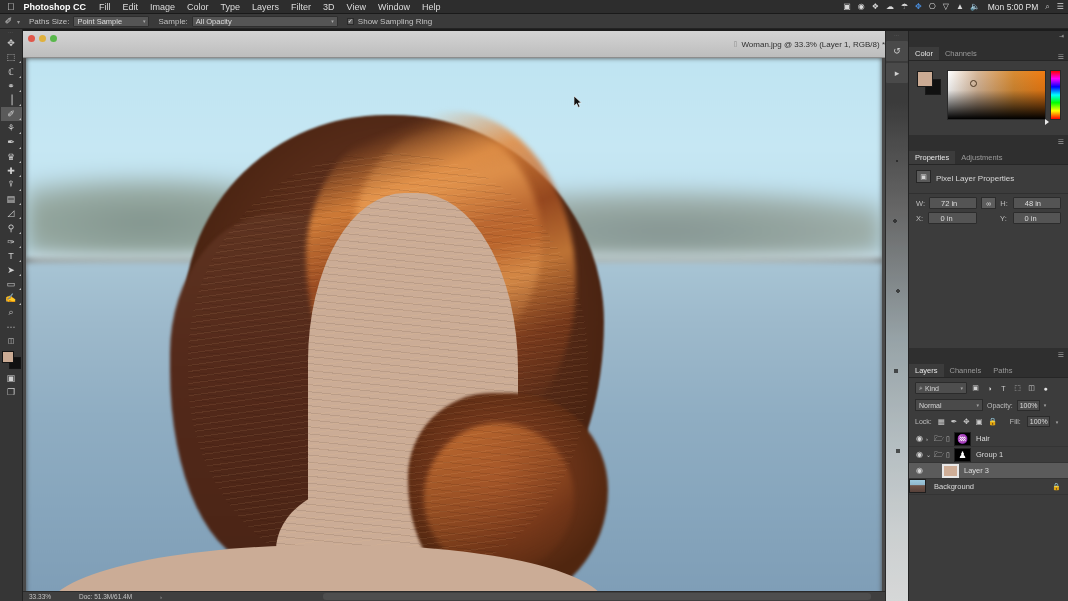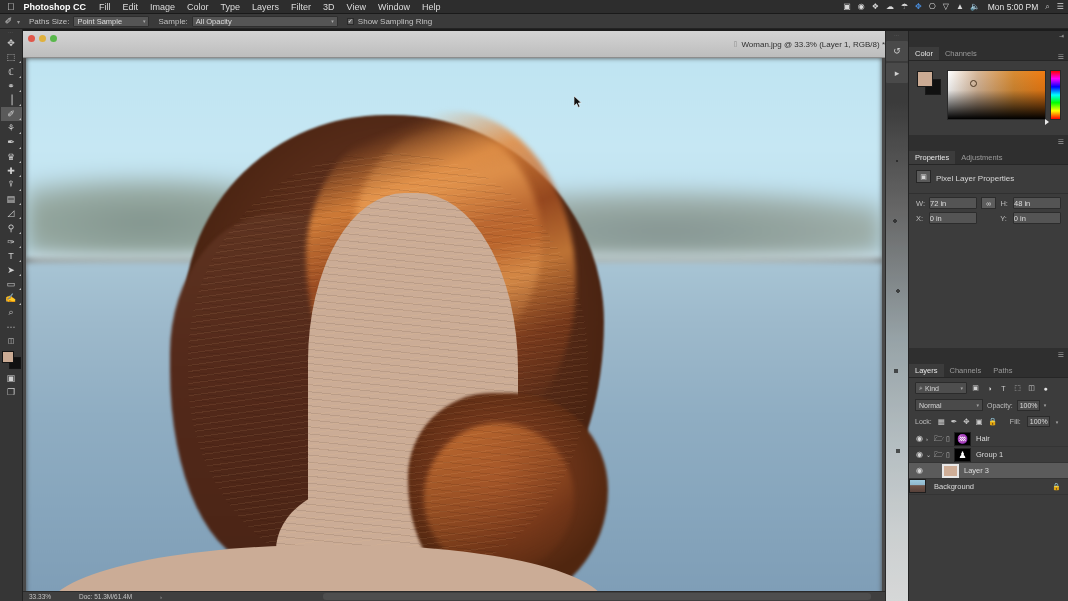--- a/index.html
+++ b/index.html
@@ -234,21 +234,21 @@
   
   .proppanel { background: #3c3c3c; padding: 0 0 6px 0; }
   .prop-head { display: flex; align-items: flex-end; gap: 5px; padding: 5px 7px 4px 7px; }
   .prop-thumb { width: 15px; height: 13px; background: #5a5a5a; border: 1px solid #262626;
     display: flex; align-items: center; justify-content: center; font-size: 7px; color: #d4d4d4; }
   .prop-title { font-size: 8px; color: #d8d8d8; }
   .prop-row { display: flex; align-items: center; padding: 3px 7px 0 7px; gap: 4px; }
   .prop-lab { font-size: 7.5px; color: #bdbdbd; width: 9px; }
   .field {
     height: 12px; background: #545454; border: 1px solid #2c2c2c; border-radius: 1px;
-    font-size: 7.5px; color: #dedede; display: flex; align-items: center; padding: 0 0;
+    font-size: 7.5px; color: #dedede; display: flex; align-items: center; padding: 0 11px;
   }
   .f-wide { width: 50px; }
   .link-btn { width: 16px; height: 12px; background: #5d5d5d; border: 1px solid #2c2c2c;
     display: flex; align-items: center; justify-content: center; font-size: 7px; color: #ddd; }
   .prop-divider { height: 1px; background: #303030; margin: 6px 0 0 0; }
   .prop-spacer { height: 118px; }
 
   
   .layerspanel { background: #3c3c3c; position: relative; height: 290px; }
   .lp-filter { display: flex; align-items: center; gap: 3px; padding: 4px 6px 3px 6px; }

